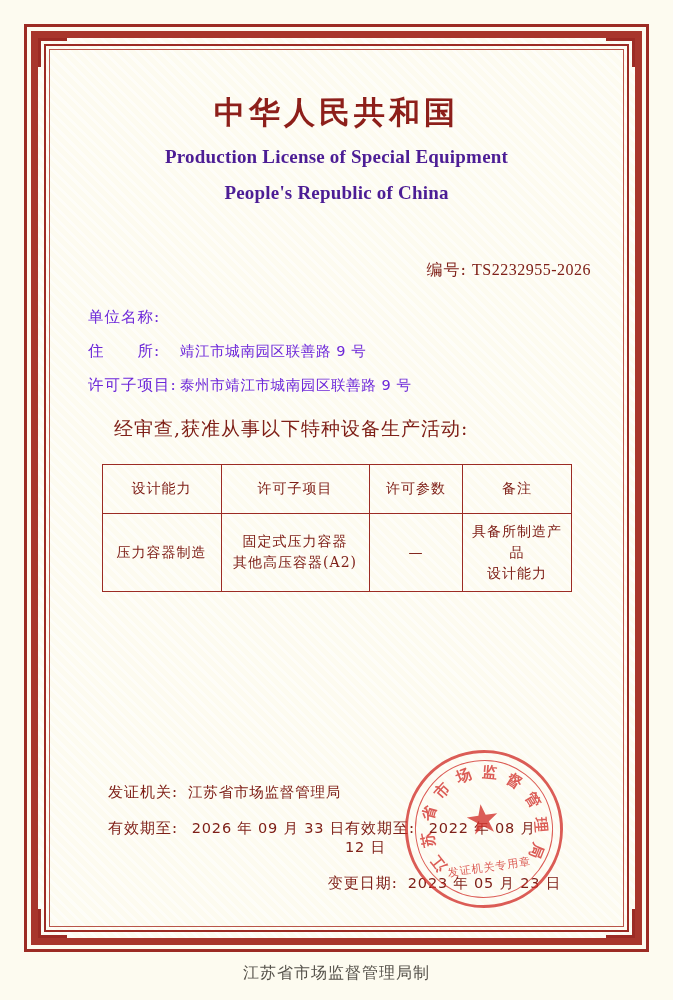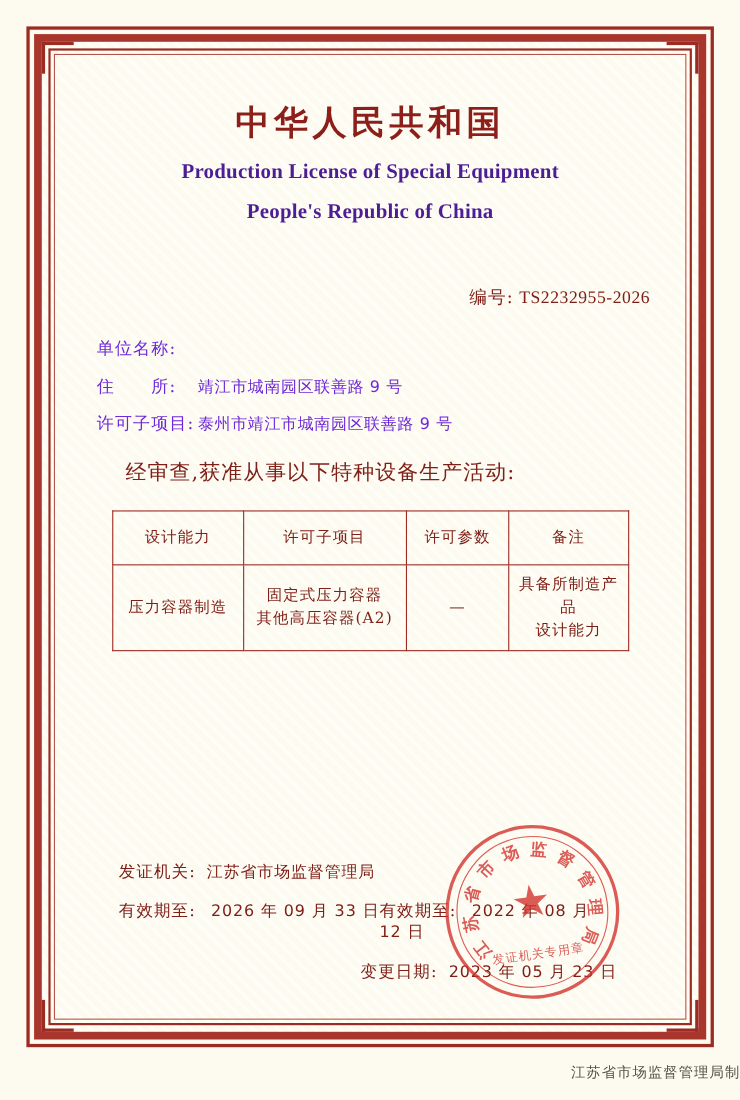--- a/index.html
+++ b/index.html
@@ -245,23 +245,23 @@
     font-family: "DejaVu Serif", serif;
     font-size: 11px;
     color: #d2302a;
     letter-spacing: 1px;
   }
 
   .issuer-footer {
     position: absolute;
     left: 0; right: 0;
     bottom: 16px;
-    text-align: right;
-    font-family: "DejaVu Serif", serif;
-    font-size: 13px;
+    text-align: center;
+    font-family: "DejaVu Serif", serif;
+    font-size: 16px;
     color: #55514a;
     letter-spacing: 1px;
     margin-top: 44px;
   }
 </style>
 </head>
 <body>
 
 <div class="certificate">
 

